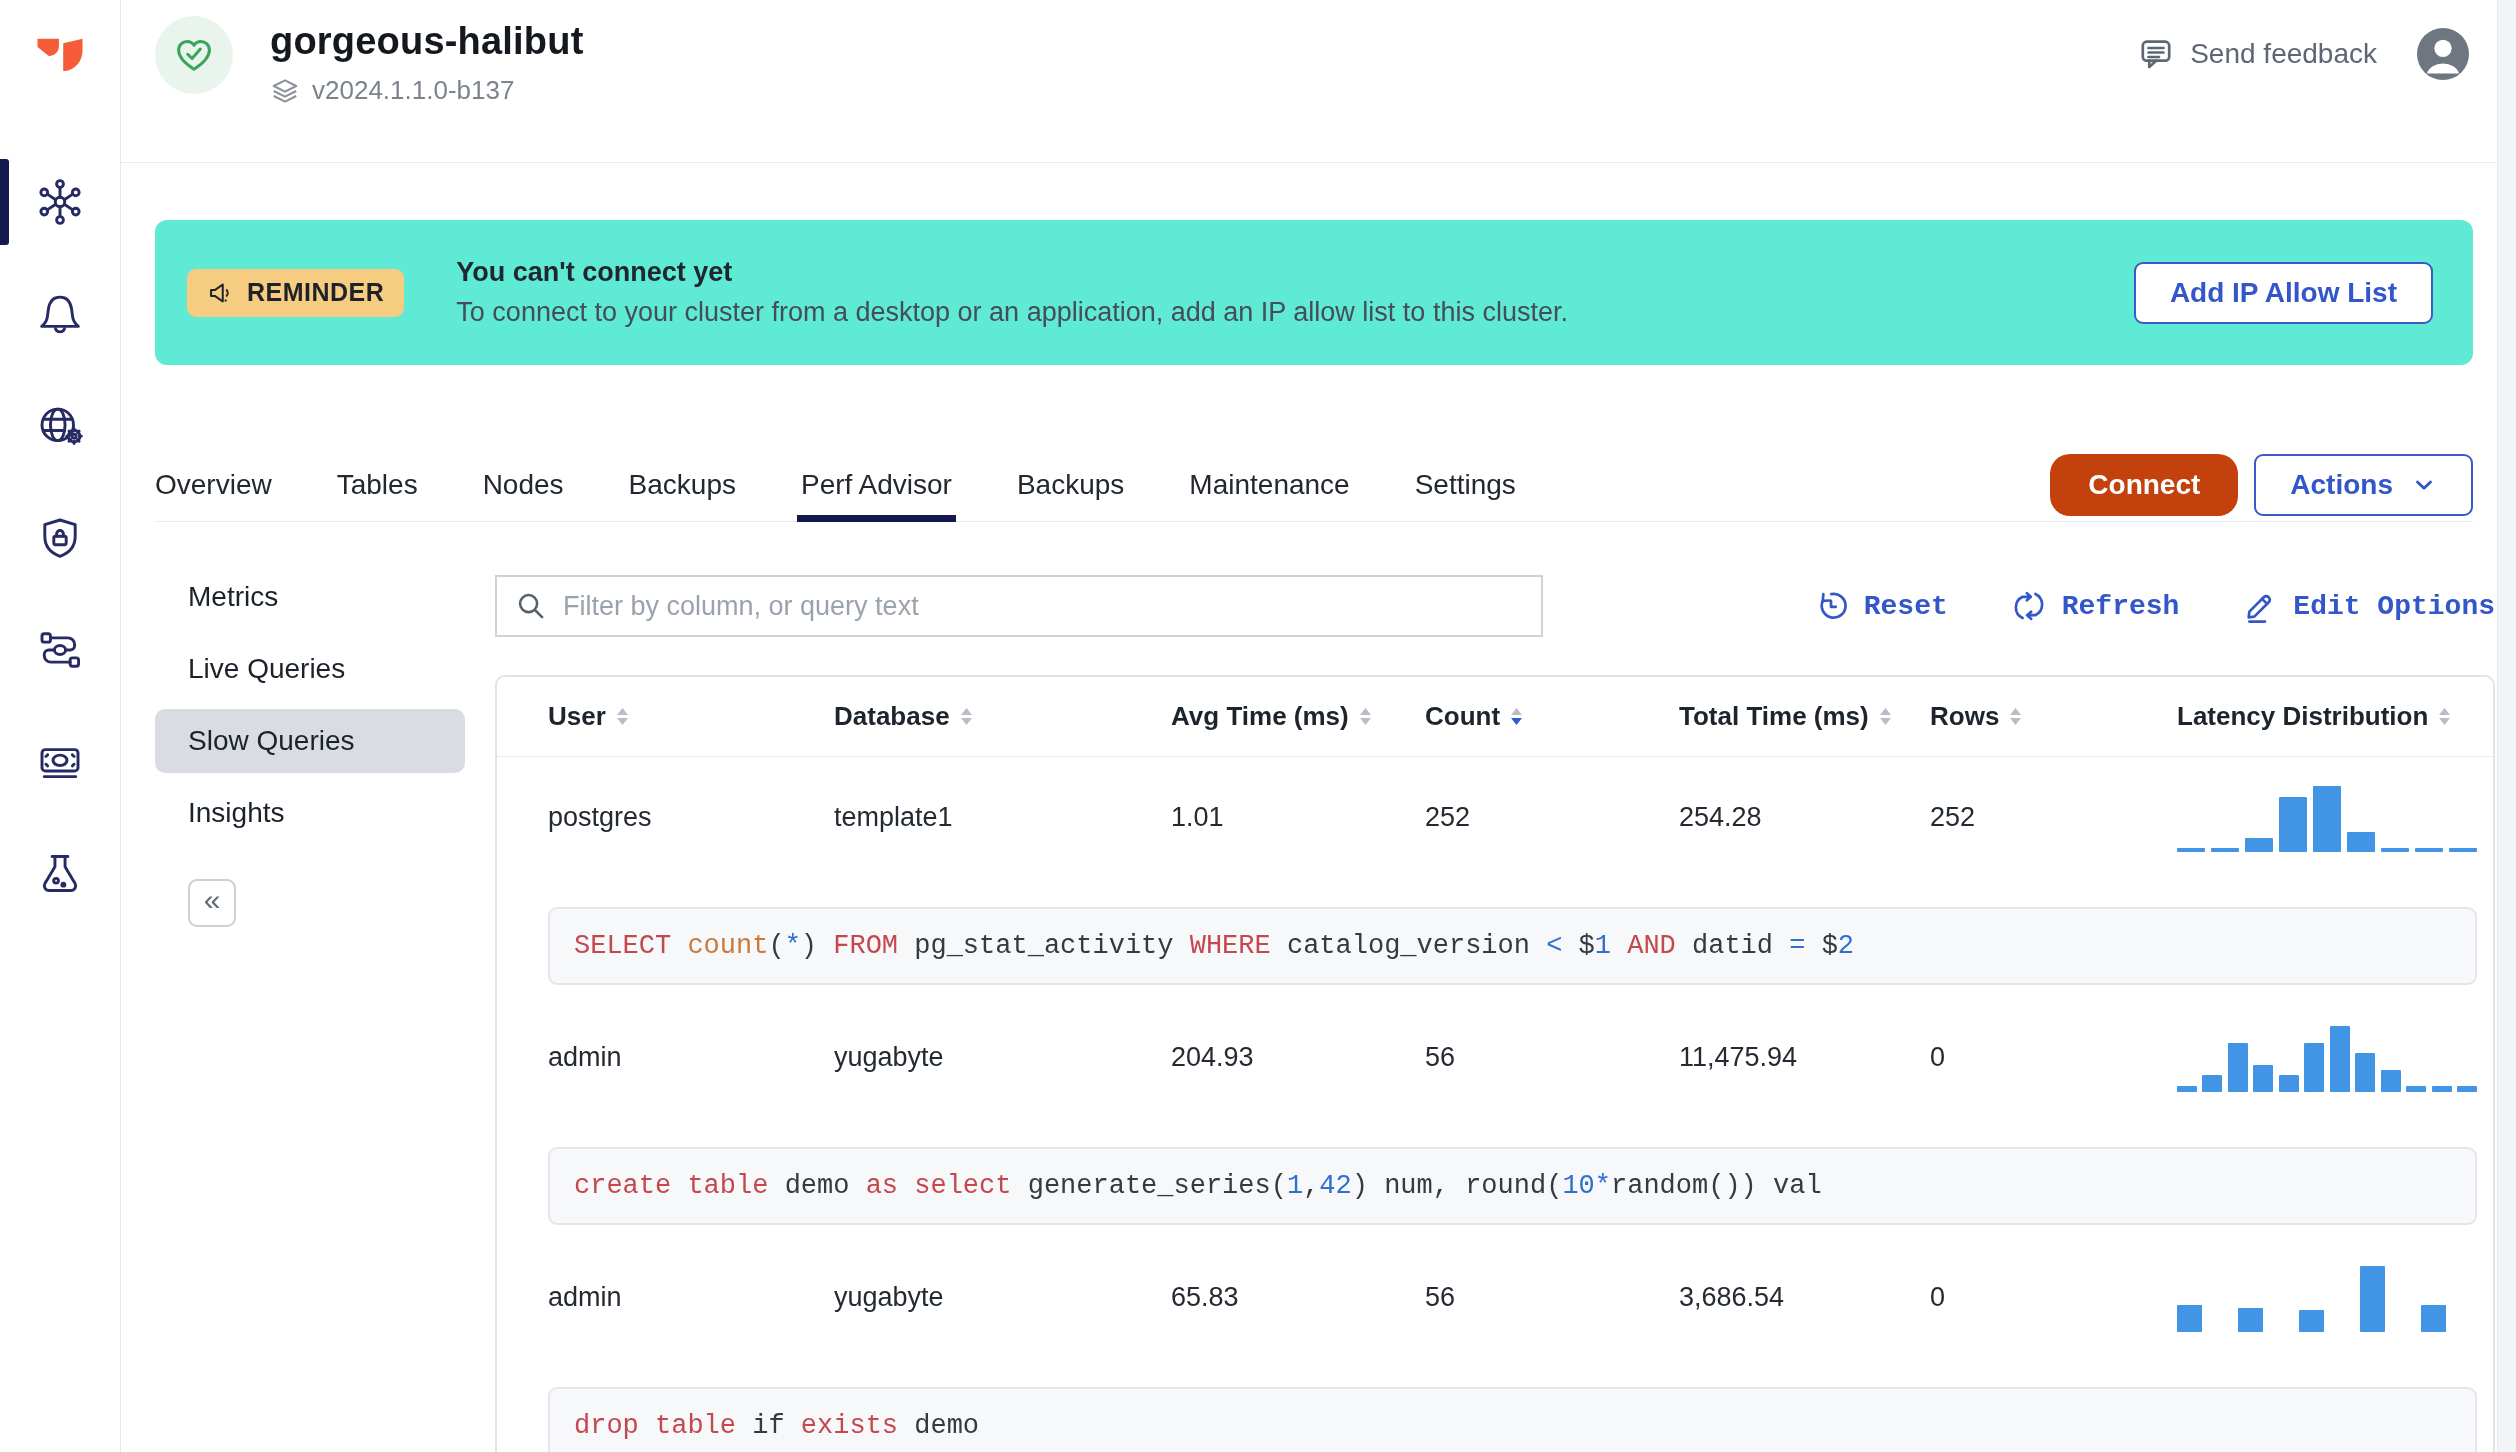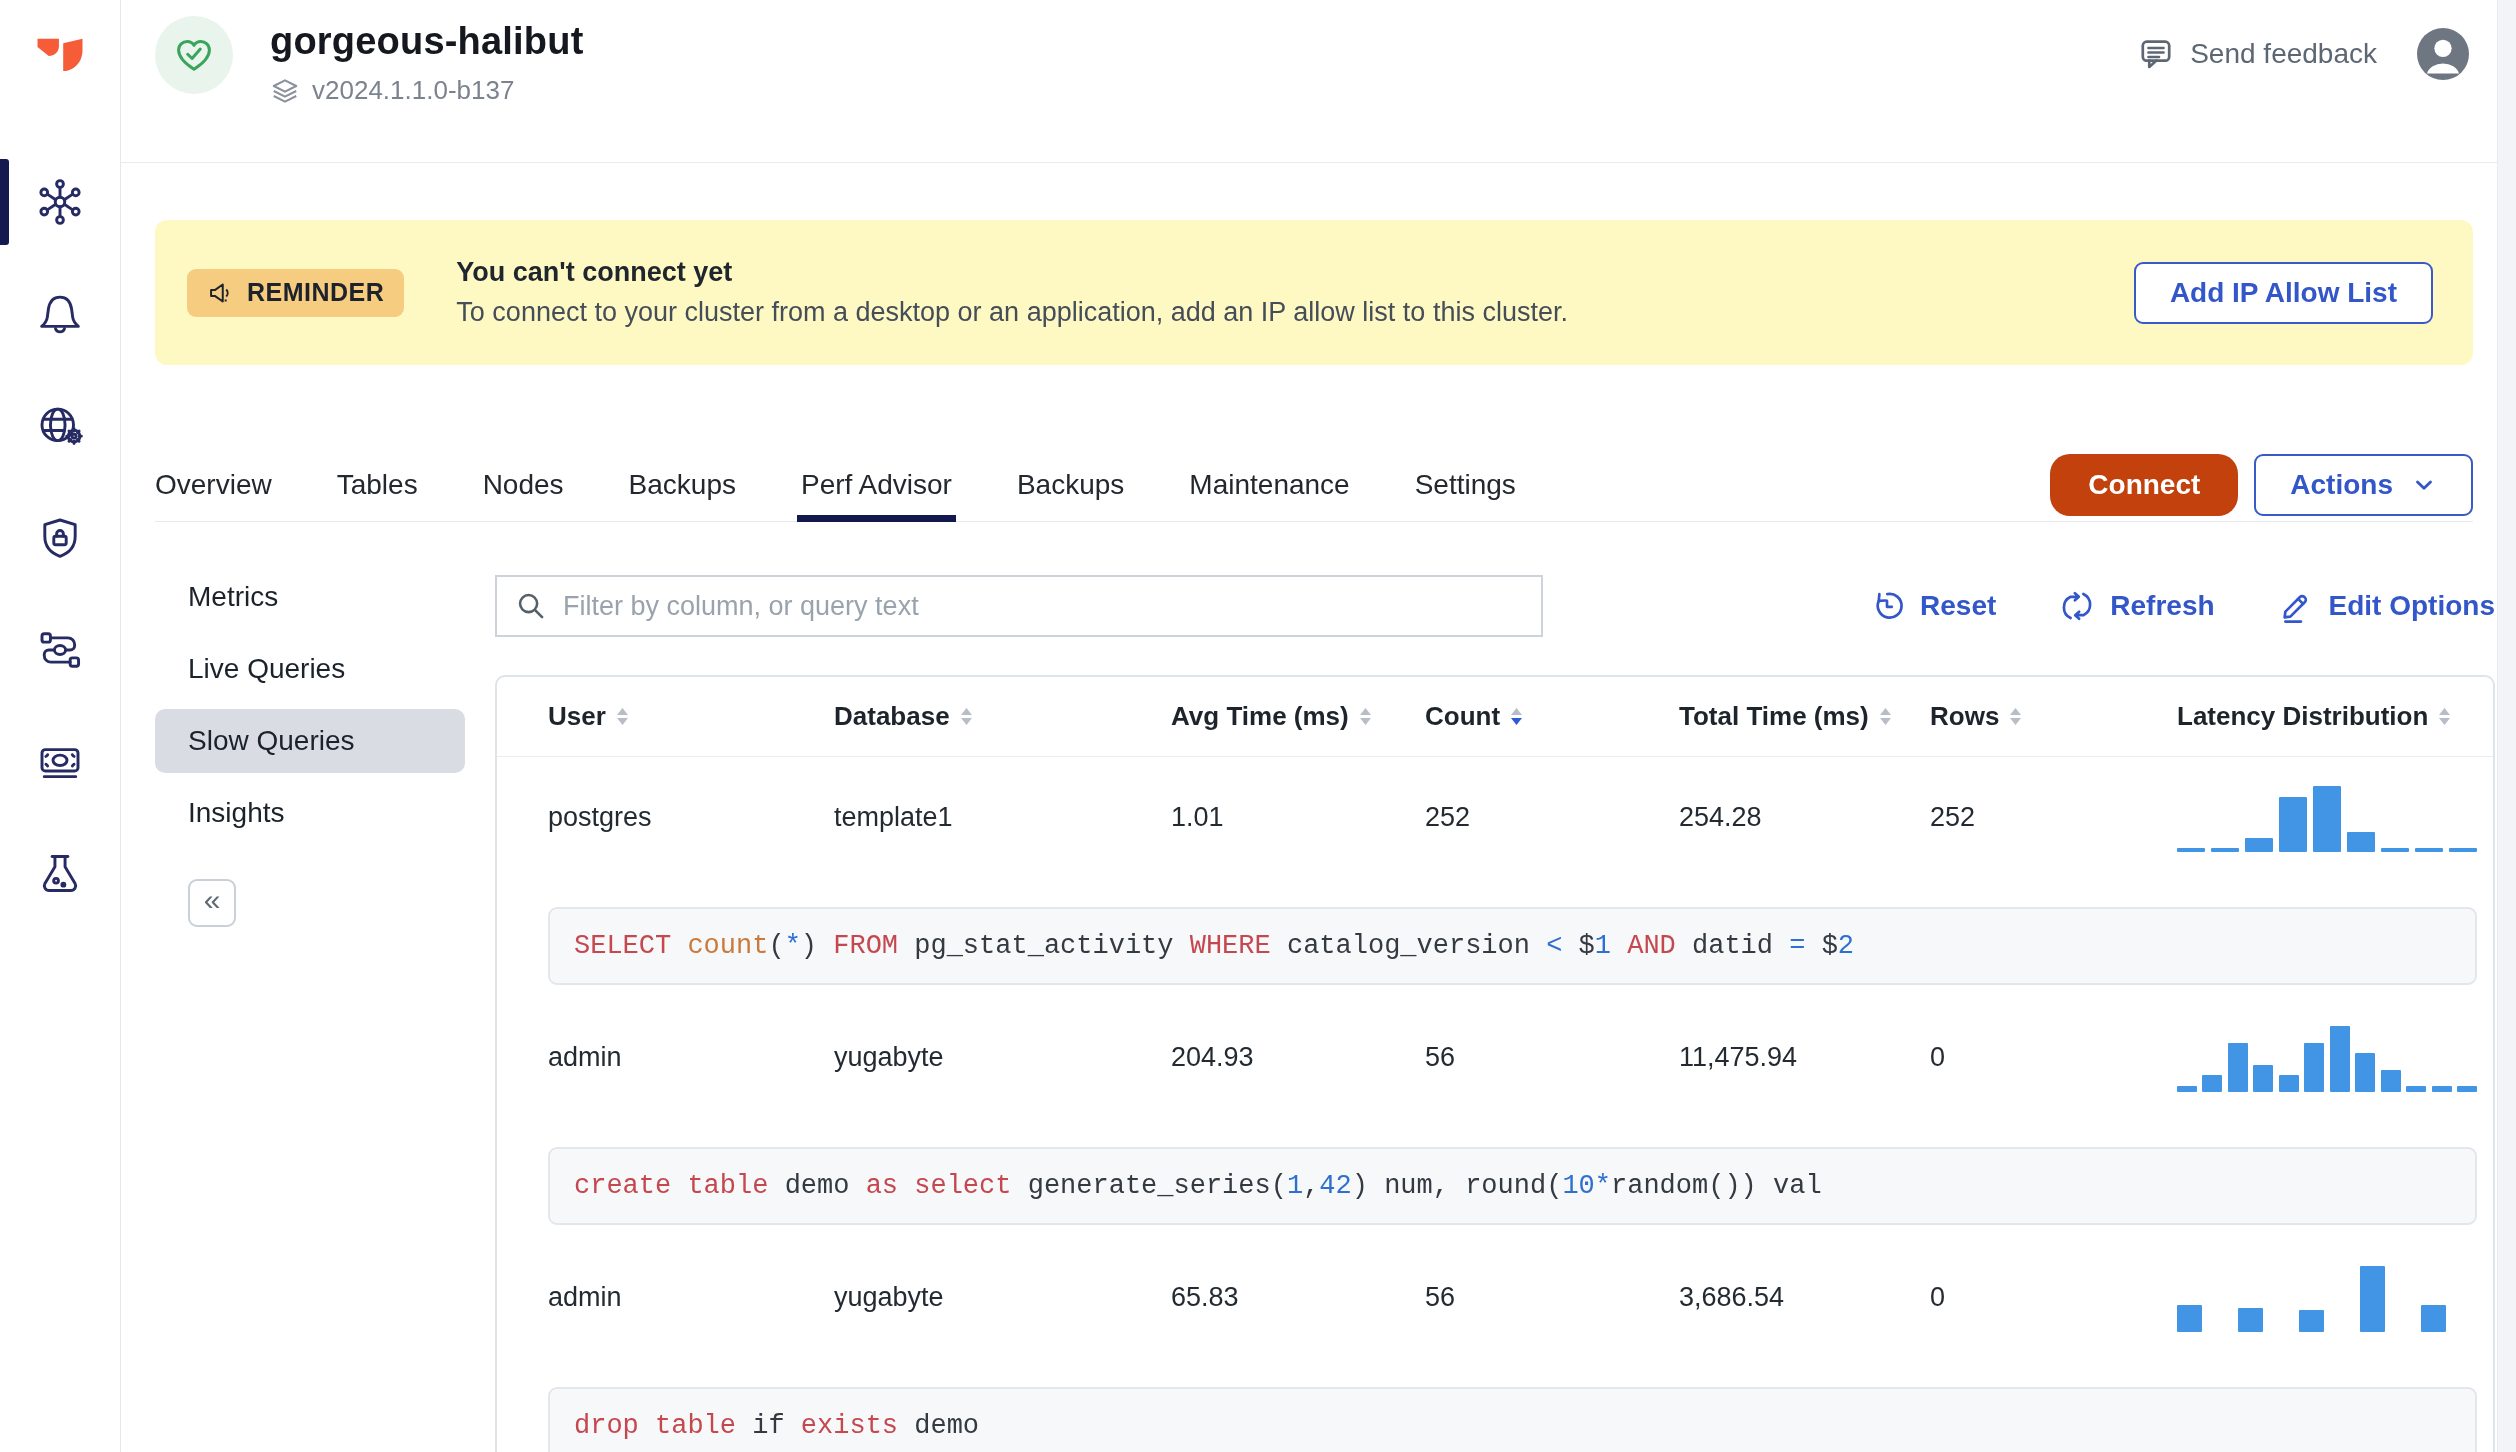--- a/index.html
+++ b/index.html
@@ -25,21 +25,21 @@
   .cl-info { margin-left:37px; padding-top:4px; }
   .cl-info h1 { font-size:38px; font-weight:bold; letter-spacing:0.2px; color:#15191f; }
   .ver { margin-top:12px; display:flex; align-items:center; gap:12px; color:#7b838e; font-size:26px; }
   .ver svg { width:30px; height:30px; stroke:#8a919b; fill:none; stroke-width:1.6; stroke-linejoin:round; }
   .top-right { margin-left:auto; display:flex; align-items:center; gap:40px; padding-top:12px; }
   .feedback { display:flex; align-items:center; gap:16px; color:#5d6773; font-size:28px; cursor:pointer; }
   .feedback svg { width:36px; height:36px; stroke:#5d6773; fill:none; stroke-width:1.8; stroke-linecap:round; stroke-linejoin:round; }
   .avatar { width:52px; height:52px; border-radius:50%; background:#6e7681; position:relative; cursor:pointer; overflow:hidden; }
   .avatar svg { position:absolute; inset:0; }
   
-  .banner { margin:57px 24px 0 34px; height:145px; background:#fef9c3; border-radius:12px;
+  .banner { margin:57px 24px 0 34px; height:145px; background:#5eead4; border-radius:12px;
     display:flex; align-items:center; padding:0 40px 0 32px; }
   .badge { display:flex; align-items:center; gap:12px; background:#f6cc80; color:#1d222b;
     height:48px; padding:0 20px; border-radius:9px; font-size:25px; font-weight:bold; letter-spacing:0.5px; flex:0 0 auto; }
   .badge svg { width:28px; height:28px; stroke:#1d222b; fill:none; stroke-width:1.7; stroke-linejoin:round; }
   .btxt { margin-left:52px; }
   .btitle { font-size:27px; font-weight:bold; color:#20262e; }
   .bdesc { margin-top:9px; font-size:27px; color:#454d58;text-align:right; }
   .ghost-btn { background:#fff; border:2px solid #3a5bc7; color:#3356c9; font-family:inherit;
     font-size:28px; font-weight:bold; height:62px; padding:0 34px; border-radius:9px; cursor:pointer; }
   .banner .ghost-btn { margin-left:auto; flex:0 0 auto; }
@@ -62,21 +62,21 @@
   .subitem.active { background:#d9dde3; }
   .collapse { margin-top:26px; margin-left:33px; width:48px; height:48px; border:2px solid #c9d0d8; background:#fff;
     border-radius:9px; color:#5f6974; font-size:30px; line-height:1; cursor:pointer; font-family:inherit; padding-bottom:6px; }
   .panel { flex:1 1 auto; margin-left:30px; margin-right:19px; }
   .toolbar { margin-top:53px; display:flex; align-items:center; }
   .filter { position:relative; width:1048px; }
   .filter input { width:100%; height:62px; border:2px solid #ccd3da; border-radius:0; padding:0 20px 0 66px;
     font-family:inherit; font-size:27px; color:#2a313a; outline:none; }
   .filter input::placeholder { color:#9aa3ad; }
   .filter svg { position:absolute; left:20px; top:15px; width:32px; height:32px; stroke:#566068; fill:none; stroke-width:1.9; stroke-linecap:round; }
-  .tool-links { margin-left:auto; display:flex; gap:64px; }
+  .tool-links { margin-left:auto; display:flex; gap:64px;font-family:Liberation Mono, monospace; }
   .tool-links button { display:flex; align-items:center; gap:16px; background:none; border:none; cursor:pointer;
     font-family:inherit; font-size:28px; font-weight:bold; color:#3356c9; }
   .tool-links svg { width:34px; height:34px; stroke:#3356c9; fill:none; stroke-width:1.9; stroke-linecap:round; stroke-linejoin:round; }
   
   .card { margin-top:38px; border:2px solid #dfe4e9; border-radius:10px; overflow:hidden; background:#fff; height:900px; }
   .thead, .tr { display:grid; grid-template-columns:286px 337px 254px 254px 251px 247px 1fr;
     padding-left:51px; padding-right:16px; align-items:center; }
   .thead { height:80px; border-bottom:1px solid #e9ecf0; }
   .th { display:flex; align-items:center; gap:10px; font-size:26px; font-weight:bold; color:#1d242c; cursor:pointer; }
   .th svg { width:13px; height:19px; flex:0 0 auto; }

